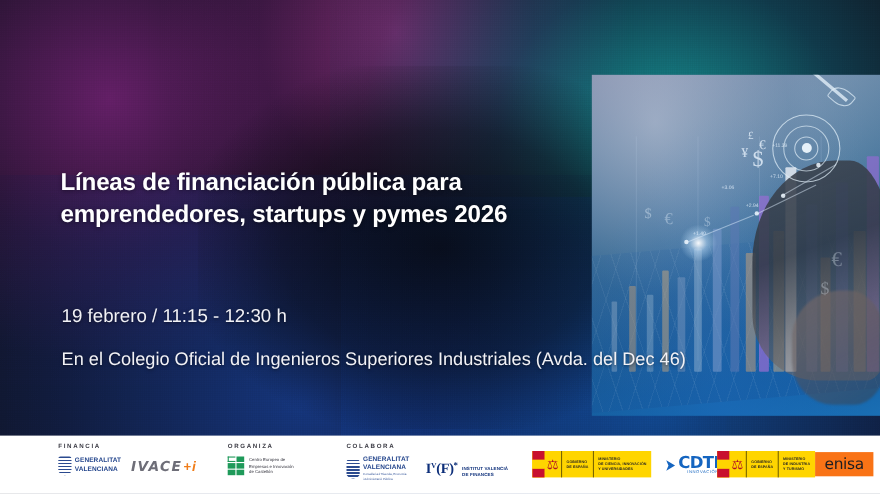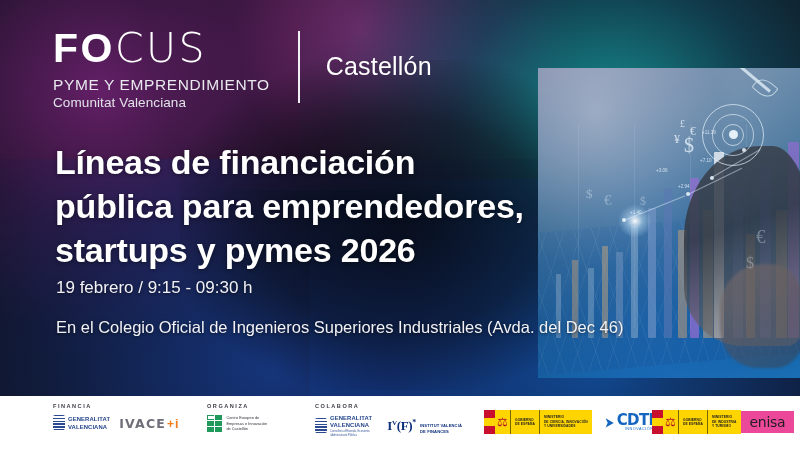--- a/index.html
+++ b/index.html
@@ -48,22 +48,22 @@
   .focus-word{font-size:41px;letter-spacing:2.5px;line-height:1;color:#fff;white-space:nowrap;}
   .focus-word .b{font-weight:bold;}
   .focus-word .l{font-weight:300;font-family:"DejaVu Sans",sans-serif;}
   .focus-sub1{font-size:15.5px;letter-spacing:.6px;color:#e9e9ef;margin-top:7px;line-height:1.1;}
   .focus-sub2{font-size:13.5px;letter-spacing:.1px;color:#e2e2ea;margin-top:2px;line-height:1.15;}
   .header-divider{width:2px;height:72px;background:#f0f0f5;margin:3px 0 0 28px;}
   .city{font-size:25px;color:#fff;margin:24px 0 0 26px;letter-spacing:.2px;}
 
   
   .headline{
-    position:absolute;left:55px;top:140px;width:480px;
-    font-size:34px;font-weight:bold;color:#fff;line-height:1.30;letter-spacing:-.2px;
+    position:absolute;left:55px;top:152px;width:480px;
+    font-size:22px;font-weight:bold;color:#fff;line-height:1.30;letter-spacing:-.2px;
     text-shadow:0 1px 4px rgba(0,0,0,.45);
   }
   .when{
     position:absolute;left:56px;top:278px;font-size:17px;color:#f2f2f6;
     text-shadow:0 1px 3px rgba(0,0,0,.5);
   }
   .where{
     position:absolute;left:56px;top:316px;font-size:16.5px;color:#f2f2f6;line-height:1.45;
     text-shadow:0 1px 3px rgba(0,0,0,.5);
   }
@@ -144,21 +144,21 @@
   .gva-shield{
     width:12px;height:17px;
     background:
       repeating-linear-gradient(180deg,#2b4a8f 0 1.4px,#fff 1.4px 2.8px);
     border-radius:2px 2px 50% 50%/2px 2px 26% 26%;
   }
   .gva-txt{font-size:5.9px;font-weight:bold;color:#23458c;line-height:1.25;letter-spacing:.1px;}
   .gva-sub{font-size:2.7px;color:#3a5a9c;line-height:1.2;margin-top:.5px;}
 
   
-  .ivace{display:flex;align-items:center;}
+  .ivace{display:flex;align-items:center;font-style:italic;}
   .ivace-t{font-size:12.5px;font-weight:bold;color:#6e6e78;letter-spacing:1.2px;font-family:"DejaVu Sans",sans-serif;}
   .ivace-p{font-size:12px;font-weight:bold;color:#f07d1a;margin:0 1px;}
   .ivace-i{font-size:12.5px;font-weight:bold;color:#f07d1a;}
 
   
   .ceei{display:flex;align-items:center;gap:4px;}
   .ceei-mark{display:flex;flex-direction:column;gap:1.4px;}
   .ceei-row{display:flex;gap:1.4px;}
   .ceei-c{width:7px;height:4.6px;border:1.3px solid #1f9a5a;border-right:none;}
   .ceei-e{width:7px;height:4.6px;background:#1f9a5a;}
@@ -184,21 +184,21 @@
   .esgov-t span{font-size:3.3px;color:#1d1d22;line-height:1.35;font-weight:bold;letter-spacing:.1px;}
 
   
   .cdti{display:flex;align-items:center;gap:2px;}
   .cdti-swoosh{font-size:13px;color:#1565c0;font-weight:bold;transform:scaleX(.8);}
   .cdti-txt{font-size:15px;font-weight:bold;color:#1565c0;letter-spacing:-.6px;font-family:"DejaVu Sans",sans-serif;line-height:.95;}
   .cdti-sub{font-size:3.8px;color:#1565c0;letter-spacing:.5px;text-align:right;}
 
   
   .enisa{
-    background:#ec4899;padding:3px 9px;font-size:14px;color:#1d1d22;letter-spacing:-.3px;
+    background:#f97316;padding:3px 9px;font-size:14px;color:#1d1d22;letter-spacing:-.3px;
     font-family:"DejaVu Sans",sans-serif;
   }
 </style>
 </head>
 <body>
 
 <div class="banner">
 
   <div class="bg-base"></div>
   <div class="bg-magenta"></div>
@@ -267,32 +267,23 @@
     <div class="cur" style="left:152px;top:56px;font-size:12px;">€</div>
     <div class="cur" style="left:136px;top:64px;font-size:12px;">¥</div>
     <div class="cur" style="left:146px;top:66px;font-size:20px;">$</div>
     <div class="cur" style="left:48px;top:118px;font-size:13px;opacity:.5;">$</div>
     <div class="cur" style="left:66px;top:124px;font-size:15px;opacity:.45;">€</div>
     <div class="cur" style="left:218px;top:158px;font-size:19px;opacity:.42;">€</div>
     <div class="cur" style="left:208px;top:186px;font-size:16px;opacity:.40;">$</div>
     <div class="cur" style="left:102px;top:126px;font-size:12px;opacity:.45;">$</div>
   </div>
 
-  <div class="header">
-    <div class="focus-logo">
-      <div class="focus-word"><span class="b">FO</span><span class="l">CUS</span></div>
-      <div class="focus-sub1">PYME Y EMPRENDIMIENTO</div>
-      <div class="focus-sub2">Comunitat Valenciana</div>
-    </div>
-    <div class="header-divider"></div>
-    <div class="city">Castellón</div>
-  </div>
 
   <div class="headline">Líneas de financiación pública para emprendedores, startups y pymes 2026</div>
-  <div class="when">19 febrero / 9:15 - 09:30 h</div>
+  <div class="when">19 febrero / 11:15 - 12:30 h</div>
   <div class="where">En el Colegio Oficial de Ingenieros Superiores Industriales (Avda. del Dec 46)</div>
 
   <div class="footer">
 
     <div class="fgroup" style="left:53px;">
       <div class="flabel">FINANCIA</div>
       <div class="frow">
         <div class="gva">
           <div class="gva-shield"></div>
           <div class="gva-txt">

